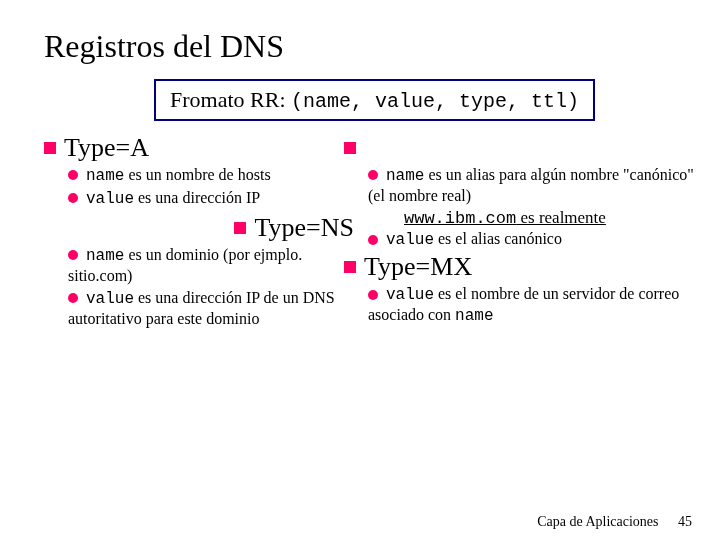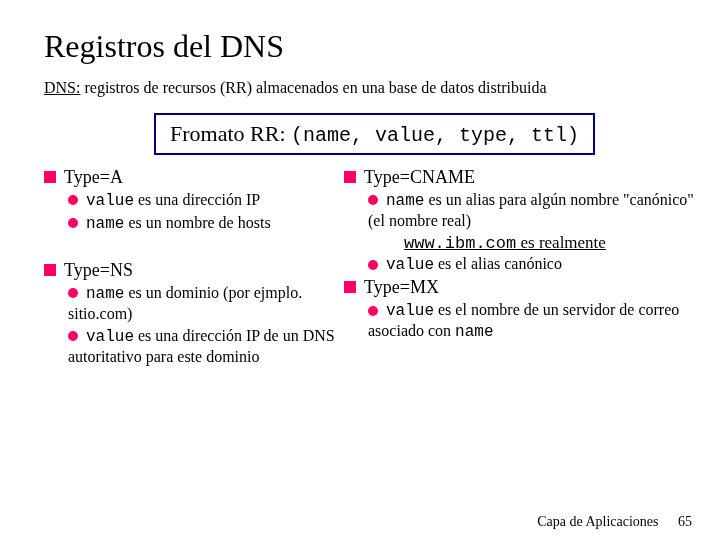--- a/index.html
+++ b/index.html
@@ -49,24 +49,24 @@
     position: relative;
   }
   .col {
     position: absolute;
     top: 0;
   }
   .colL { left: 0; width: 310px; }
   .colR { left: 300px; width: 360px; }
   .h1line {
     font-family: "Comic Sans MS", "Comic Sans", cursive;
-    font-size: 18px;
+    font-size: 26px;
     margin: 2px 0 2px 0;
   }
-  .h1line.mt { margin-top: 26px; }
+  .h1line.mt { margin-top: 4px; text-align: right; }
   .sq {
     display: inline-block;
     width: 12px;
     height: 12px;
     background: #ff0066;
     margin-right: 8px;
     vertical-align: middle;
     position: relative;
     top: -2px;
   }
@@ -107,58 +107,55 @@
   }
   .footer .pg { margin-left: 16px; }
 </style>
 </head>
 <body>
 
 <div class="slide">
 
   <div class="title">Registros del DNS</div>
 
-  <div class="subtitle">
-    <span class="u">DNS:</span><span> registros de recursos  (RR) almacenados en una base de datos distribuida</span>
-  </div>
 
   <div class="formatbox">
     <span>Fromato RR: </span><span class="mono">(name, value, type, ttl)</span>
   </div>
 
   <div class="bodywrap">
 
     <div class="col colL">
 
       <div class="h1line">
         <span class="sq"></span><span>Type=A</span>
       </div>
       <div class="b2">
-        <span class="circ"></span><span class="mono">value</span><span> es una dirección IP</span>
+        <span class="circ"></span><span class="mono">name</span><span> es un nombre de hosts</span>
       </div>
       <div class="b2">
-        <span class="circ"></span><span class="mono">name</span><span> es un nombre de hosts</span>
+        <span class="circ"></span><span class="mono">value</span><span> es una dirección IP</span>
       </div>
 
       <div class="h1line mt">
         <span class="sq"></span><span>Type=NS</span>
       </div>
       <div class="b2">
         <span class="circ"></span><span class="mono">name</span><span> es un dominio (por ejmplo. sitio.com)</span>
       </div>
       <div class="b2">
         <span class="circ"></span><span class="mono">value</span><span> es una dirección IP de un DNS autoritativo para este dominio</span>
       </div>
 
     </div>
 
     <div class="col colR">
 
       <div class="h1line">
-        <span class="sq"></span><span>Type=CNAME</span>
+        <span class="sq"></span>
       </div>
       <div class="b2">
         <span class="circ"></span><span class="mono">name</span><span> es un alias para algún nombre "canónico" (el nombre real)</span>
       </div>
       <div class="indent-block">
         <span class="mono">www.ibm.com</span><span> es realmente</span>
       </div>
       <div class="b2">
         <span class="circ"></span><span class="mono">value</span><span> es el alias canónico</span>
       </div>
@@ -169,16 +166,16 @@
       <div class="b2">
         <span class="circ"></span><span class="mono">value</span><span> es el nombre de un servidor de correo asociado con </span><span class="mono">name</span>
       </div>
 
     </div>
 
   </div>
 
   <div class="footer">
     <span>Capa de Aplicaciones</span>
-    <span class="pg">65</span>
+    <span class="pg">45</span>
   </div>
 
 </div>
 
 </body></html>

